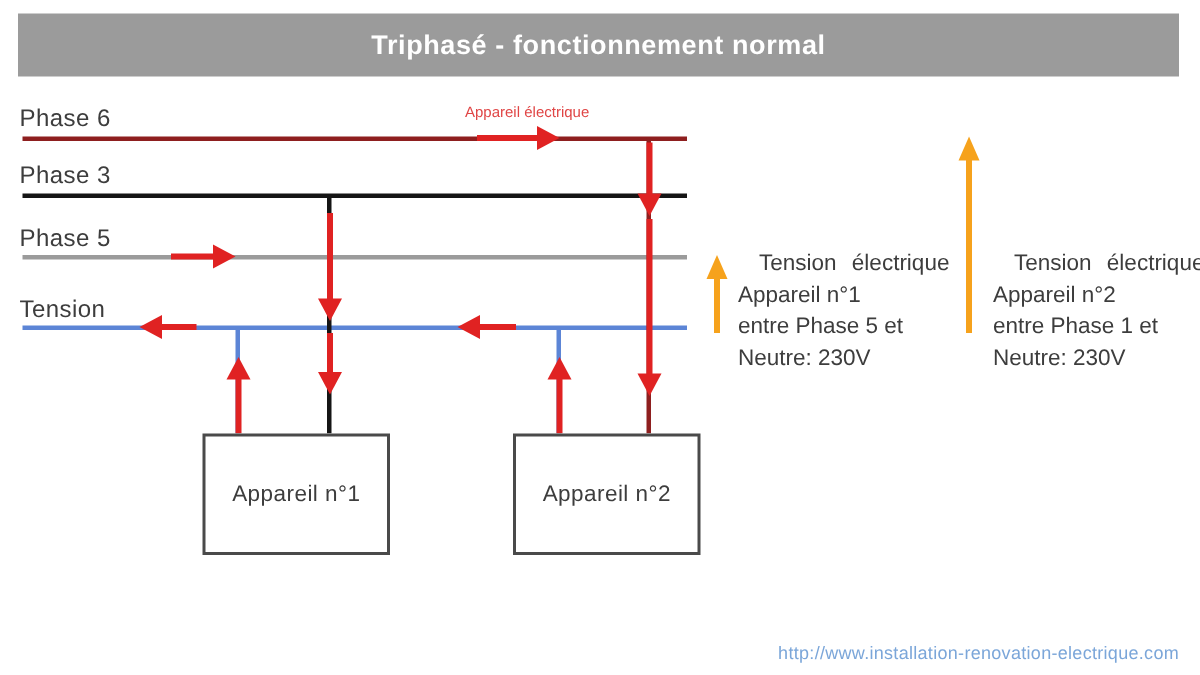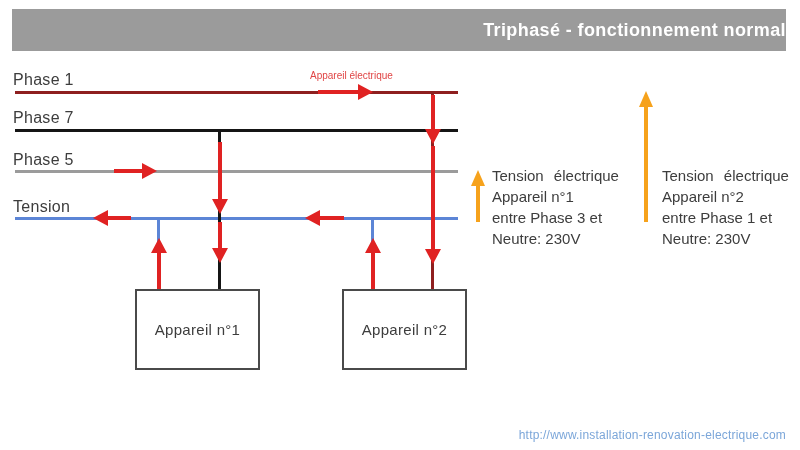--- a/index.html
+++ b/index.html
@@ -2,21 +2,21 @@
 <html style="--phase1: #8e1f1f; --phase2: #151515; --phase3: #9b9b9b; --neutre: #5c85d6; --arrow-red: #e02222; --arrow-orange: #f6a21c; --header-bg: #9b9b9b; --header-text: #ffffff; --ink: #3d3d3d; --courant-red: #e04545; --url-blue: #7ba6d9; --box-border: #4a4a4a;"><head>
 <meta charset="utf-8">
 <style>
   html,body{margin:0;padding:0;background:#ffffff;}
   .canvas{
     position:relative;width:800px;height:450px;background:#ffffff;overflow:hidden;
     font-family:"Liberation Sans", sans-serif;color:var(--ink);
   }
   .header{
     position:absolute;left:12px;top:9px;width:774px;height:42px;
-    background:var(--header-bg);display:flex;align-items:center;justify-content:flex-end;
+    background:var(--header-bg);display:flex;align-items:center;justify-content:center;
   }
   .header span{
     color:var(--header-text);font-size:18px;font-weight:bold;letter-spacing:.4px;
   }
   .cond-label{
     position:absolute;font-size:16px;color:var(--ink);letter-spacing:.3px;
   }
   .hline{position:absolute;left:15px;width:443px;height:3px;}
   .vline{position:absolute;width:3px;}
   .shaft-h{position:absolute;height:4px;background:var(--arrow-red);}
@@ -32,36 +32,36 @@
     position:absolute;left:310px;top:70px;font-size:10px;color:var(--courant-red);
   }
   .box{
     position:absolute;top:289px;width:121px;height:77px;background:#ffffff;
     border:2px solid var(--box-border);display:flex;align-items:center;justify-content:center;
     font-size:15px;color:var(--ink);letter-spacing:.3px;
   }
   .note{
     position:absolute;top:165px;width:155px;font-size:15px;line-height:21px;color:var(--ink);
   }
-  .note .wide{word-spacing:6px;}
+  .note .wide{word-spacing:6px;text-align:center;}
   .url{
     position:absolute;right:14px;top:428px;font-size:12px;color:var(--url-blue);letter-spacing:.2px;
   }
 </style>
 </head>
 <body>
 
 <div class="canvas">
 
   <div class="header">
     <span>Triphasé - fonctionnement normal</span>
   </div>
 
-  <div class="cond-label" style="left:13px;top:71px;">Phase 1</div>
-  <div class="cond-label" style="left:13px;top:109px;">Phase 7</div>
+  <div class="cond-label" style="left:13px;top:71px;">Phase 6</div>
+  <div class="cond-label" style="left:13px;top:109px;">Phase 3</div>
   <div class="cond-label" style="left:13px;top:151px;">Phase 5</div>
   <div class="cond-label" style="left:13px;top:198px;">Tension</div>
 
   <div class="hline" style="top:91px;background:var(--phase1);"></div>
   <div class="hline" style="top:129px;background:var(--phase2);"></div>
   <div class="hline" style="top:170px;background:var(--phase3);"></div>
   <div class="hline" style="top:217px;background:var(--neutre);"></div>
 
   <div class="courant">Appareil électrique</div>
 
@@ -105,21 +105,21 @@
   <div class="box" style="left:135px;">
     <span>Appareil n°1</span>
   </div>
   <div class="box" style="left:342px;">
     <span>Appareil n°2</span>
   </div>
 
   <div class="note" style="left:492px;">
     <div class="wide">Tension électrique</div>
     <div>Appareil n°1</div>
-    <div>entre Phase 3 et</div>
+    <div>entre Phase 5 et</div>
     <div>Neutre: 230V</div>
   </div>
   <div class="note" style="left:662px;">
     <div class="wide">Tension électrique</div>
     <div>Appareil n°2</div>
     <div>entre Phase 1 et</div>
     <div>Neutre: 230V</div>
   </div>
 
   <div class="url">http://www.installation-renovation-electrique.com</div>

